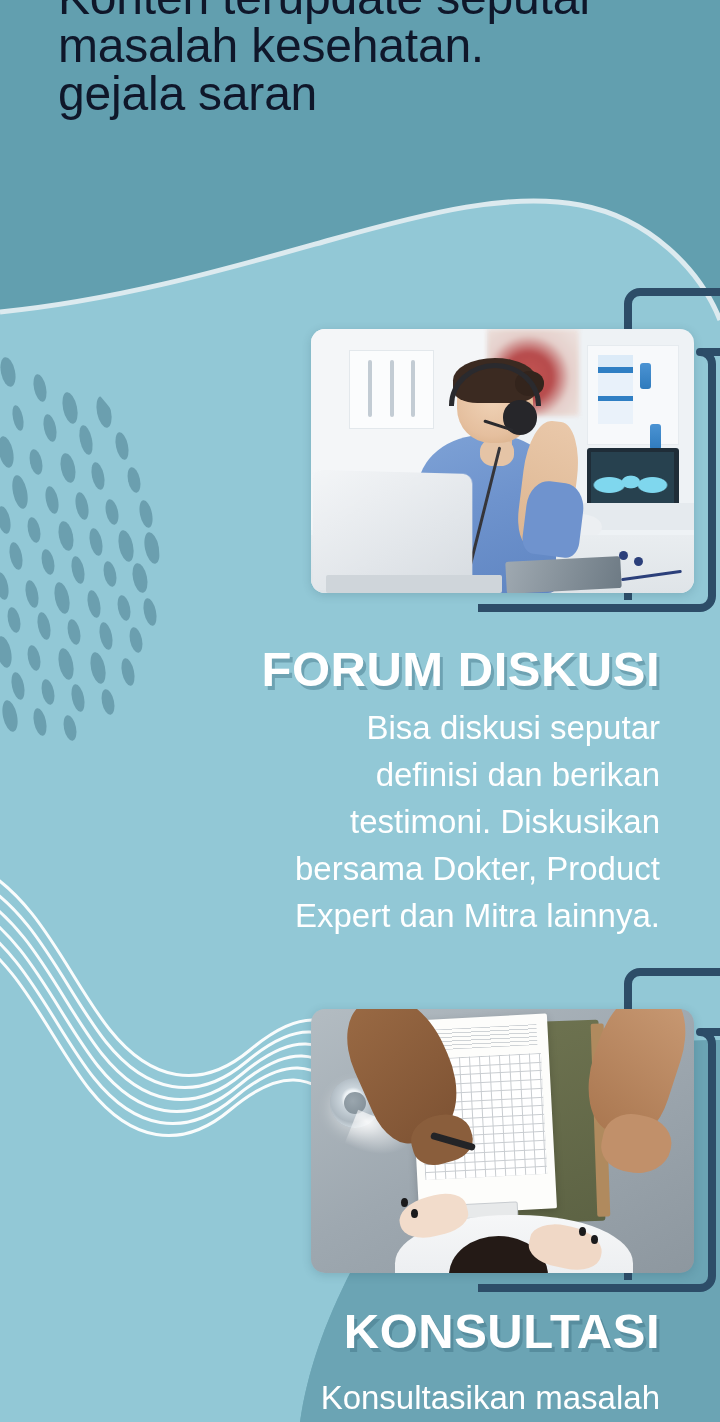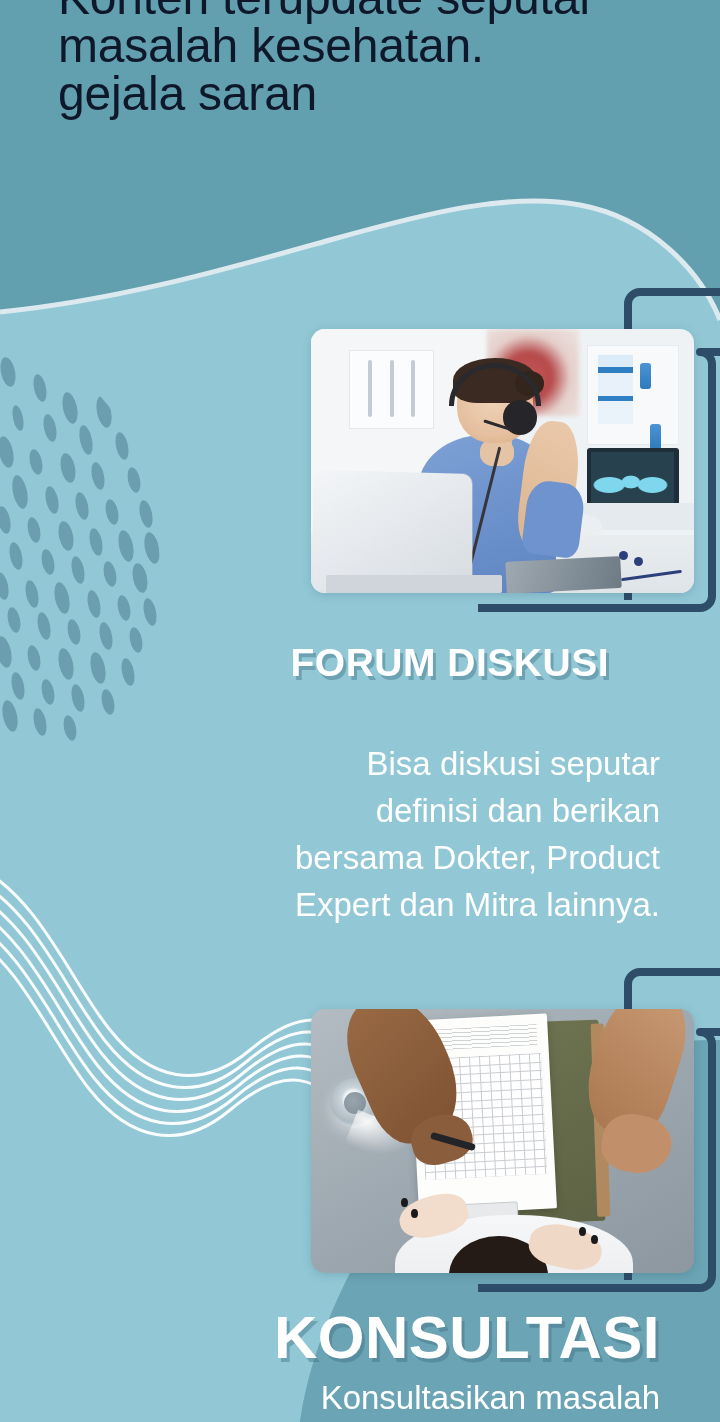--- a/index.html
+++ b/index.html
@@ -303,32 +303,32 @@
 
   
   .section-title {
     position:absolute;
     color:#ffffff;
     font-weight:700;
     letter-spacing:0.5px;
     text-shadow:3px 4px 0 rgba(60,110,128,.42);
     z-index:6; white-space:nowrap;
   }
-  .title-forum { left:0; top:641px; width:609px; text-align:right; font-size:39px; }
-  .title-konsul { left:0; top:1303px; width:660px; text-align:right; font-size:60px; }
+  .title-forum { left:0; top:641px; width:660px; text-align:right; font-size:49px; }
+  .title-konsul { left:0; top:1303px; width:660px; text-align:right; font-size:49px; }
 
   .body-copy {
     position:absolute;
     color:#ffffff;
     font-size:33px;
     line-height:47px;
     text-align:right;
     z-index:6;
   }
-  .copy-forum { left:60px; top:740px; width:600px; }
+  .copy-forum { left:60px; top:704px; width:600px; }
   .copy-konsul { left:60px; top:1374px; width:600px; }
   .body-copy .ln { white-space:nowrap; display:block; }
 
 </style>
 </head>
 <body>
 
 <div class="poster">
 
   <svg class="bg-layer" viewBox="0 0 720 1422" preserveAspectRatio="none">
@@ -488,20 +488,21 @@
       <div class="stethotube"></div>
       <div class="stetho"></div>
     </div>
   </div>
 
   <h2 class="section-title title-forum">FORUM DISKUSI</h2>
 
   <div class="body-copy copy-forum">
     <span class="ln">Bisa diskusi seputar</span>
     <span class="ln">definisi dan berikan</span>
+    <span class="ln">testimoni. Diskusikan</span>
     <span class="ln">bersama Dokter, Product</span>
     <span class="ln">Expert dan Mitra lainnya.</span>
   </div>
 
   <div class="photo-card two">
     <div class="ph2">
       <div class="glass"></div>
       <div class="glassglow"></div>
       <div class="folder"></div>
       <div class="clipboard">

